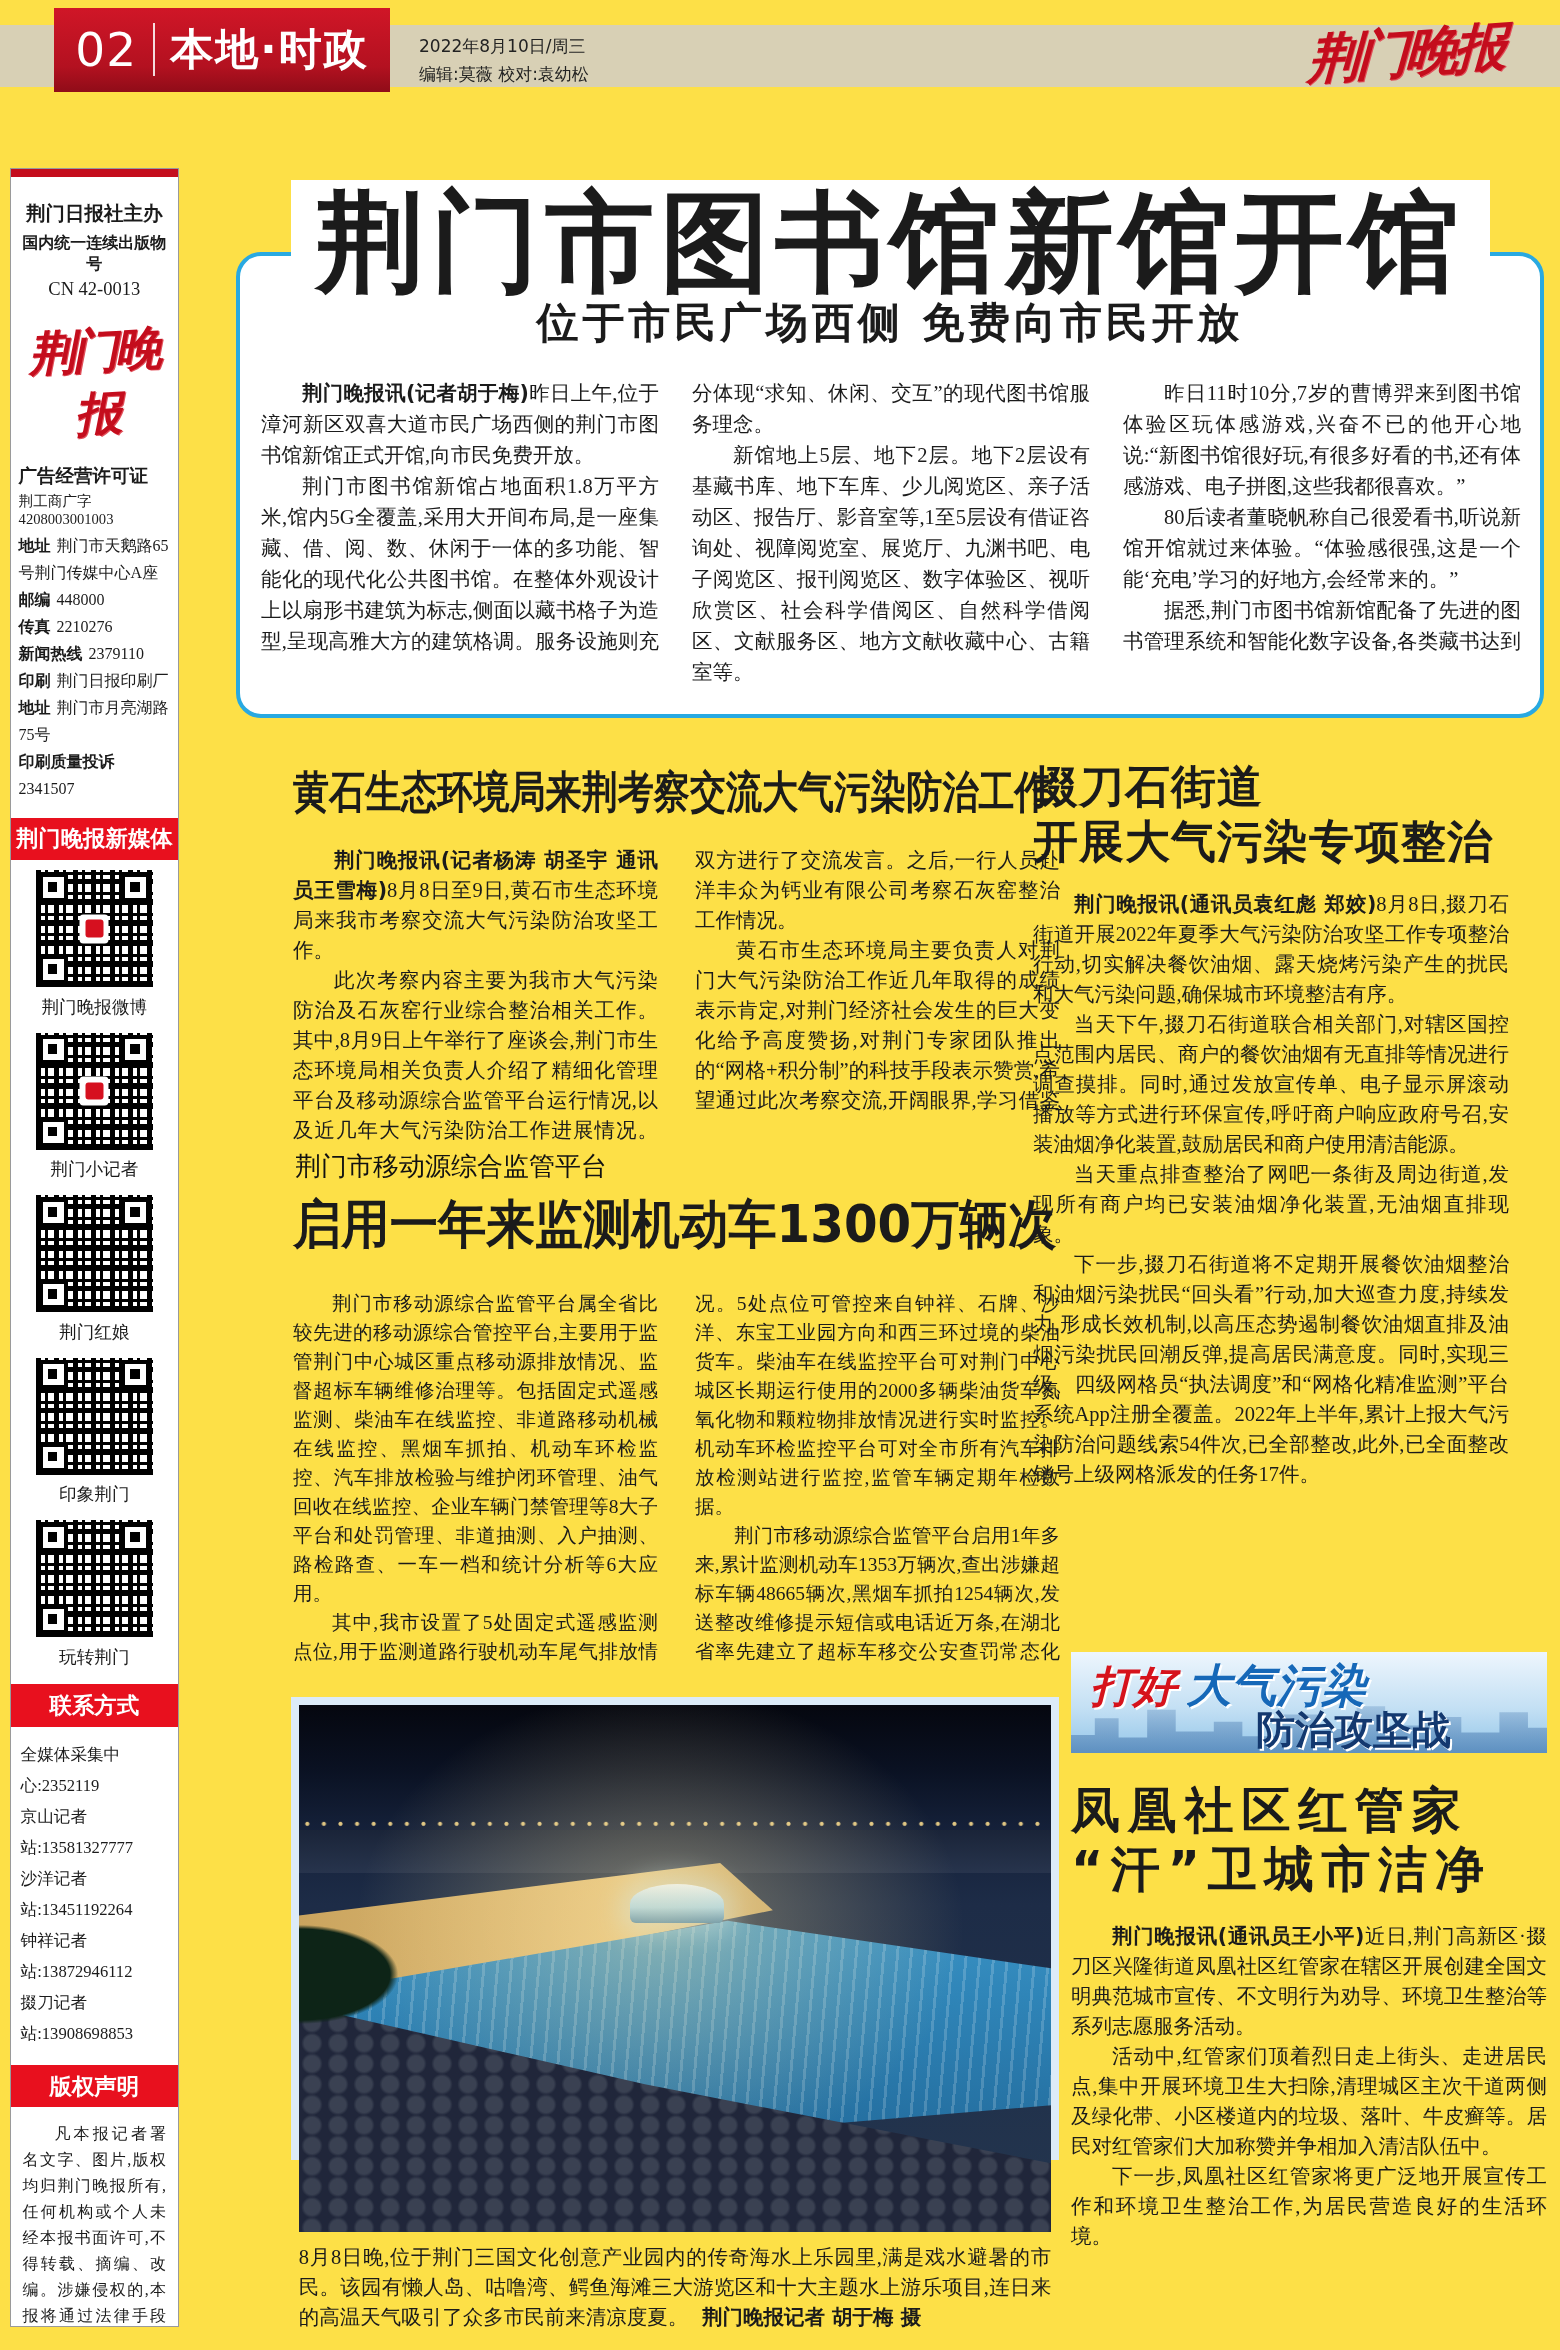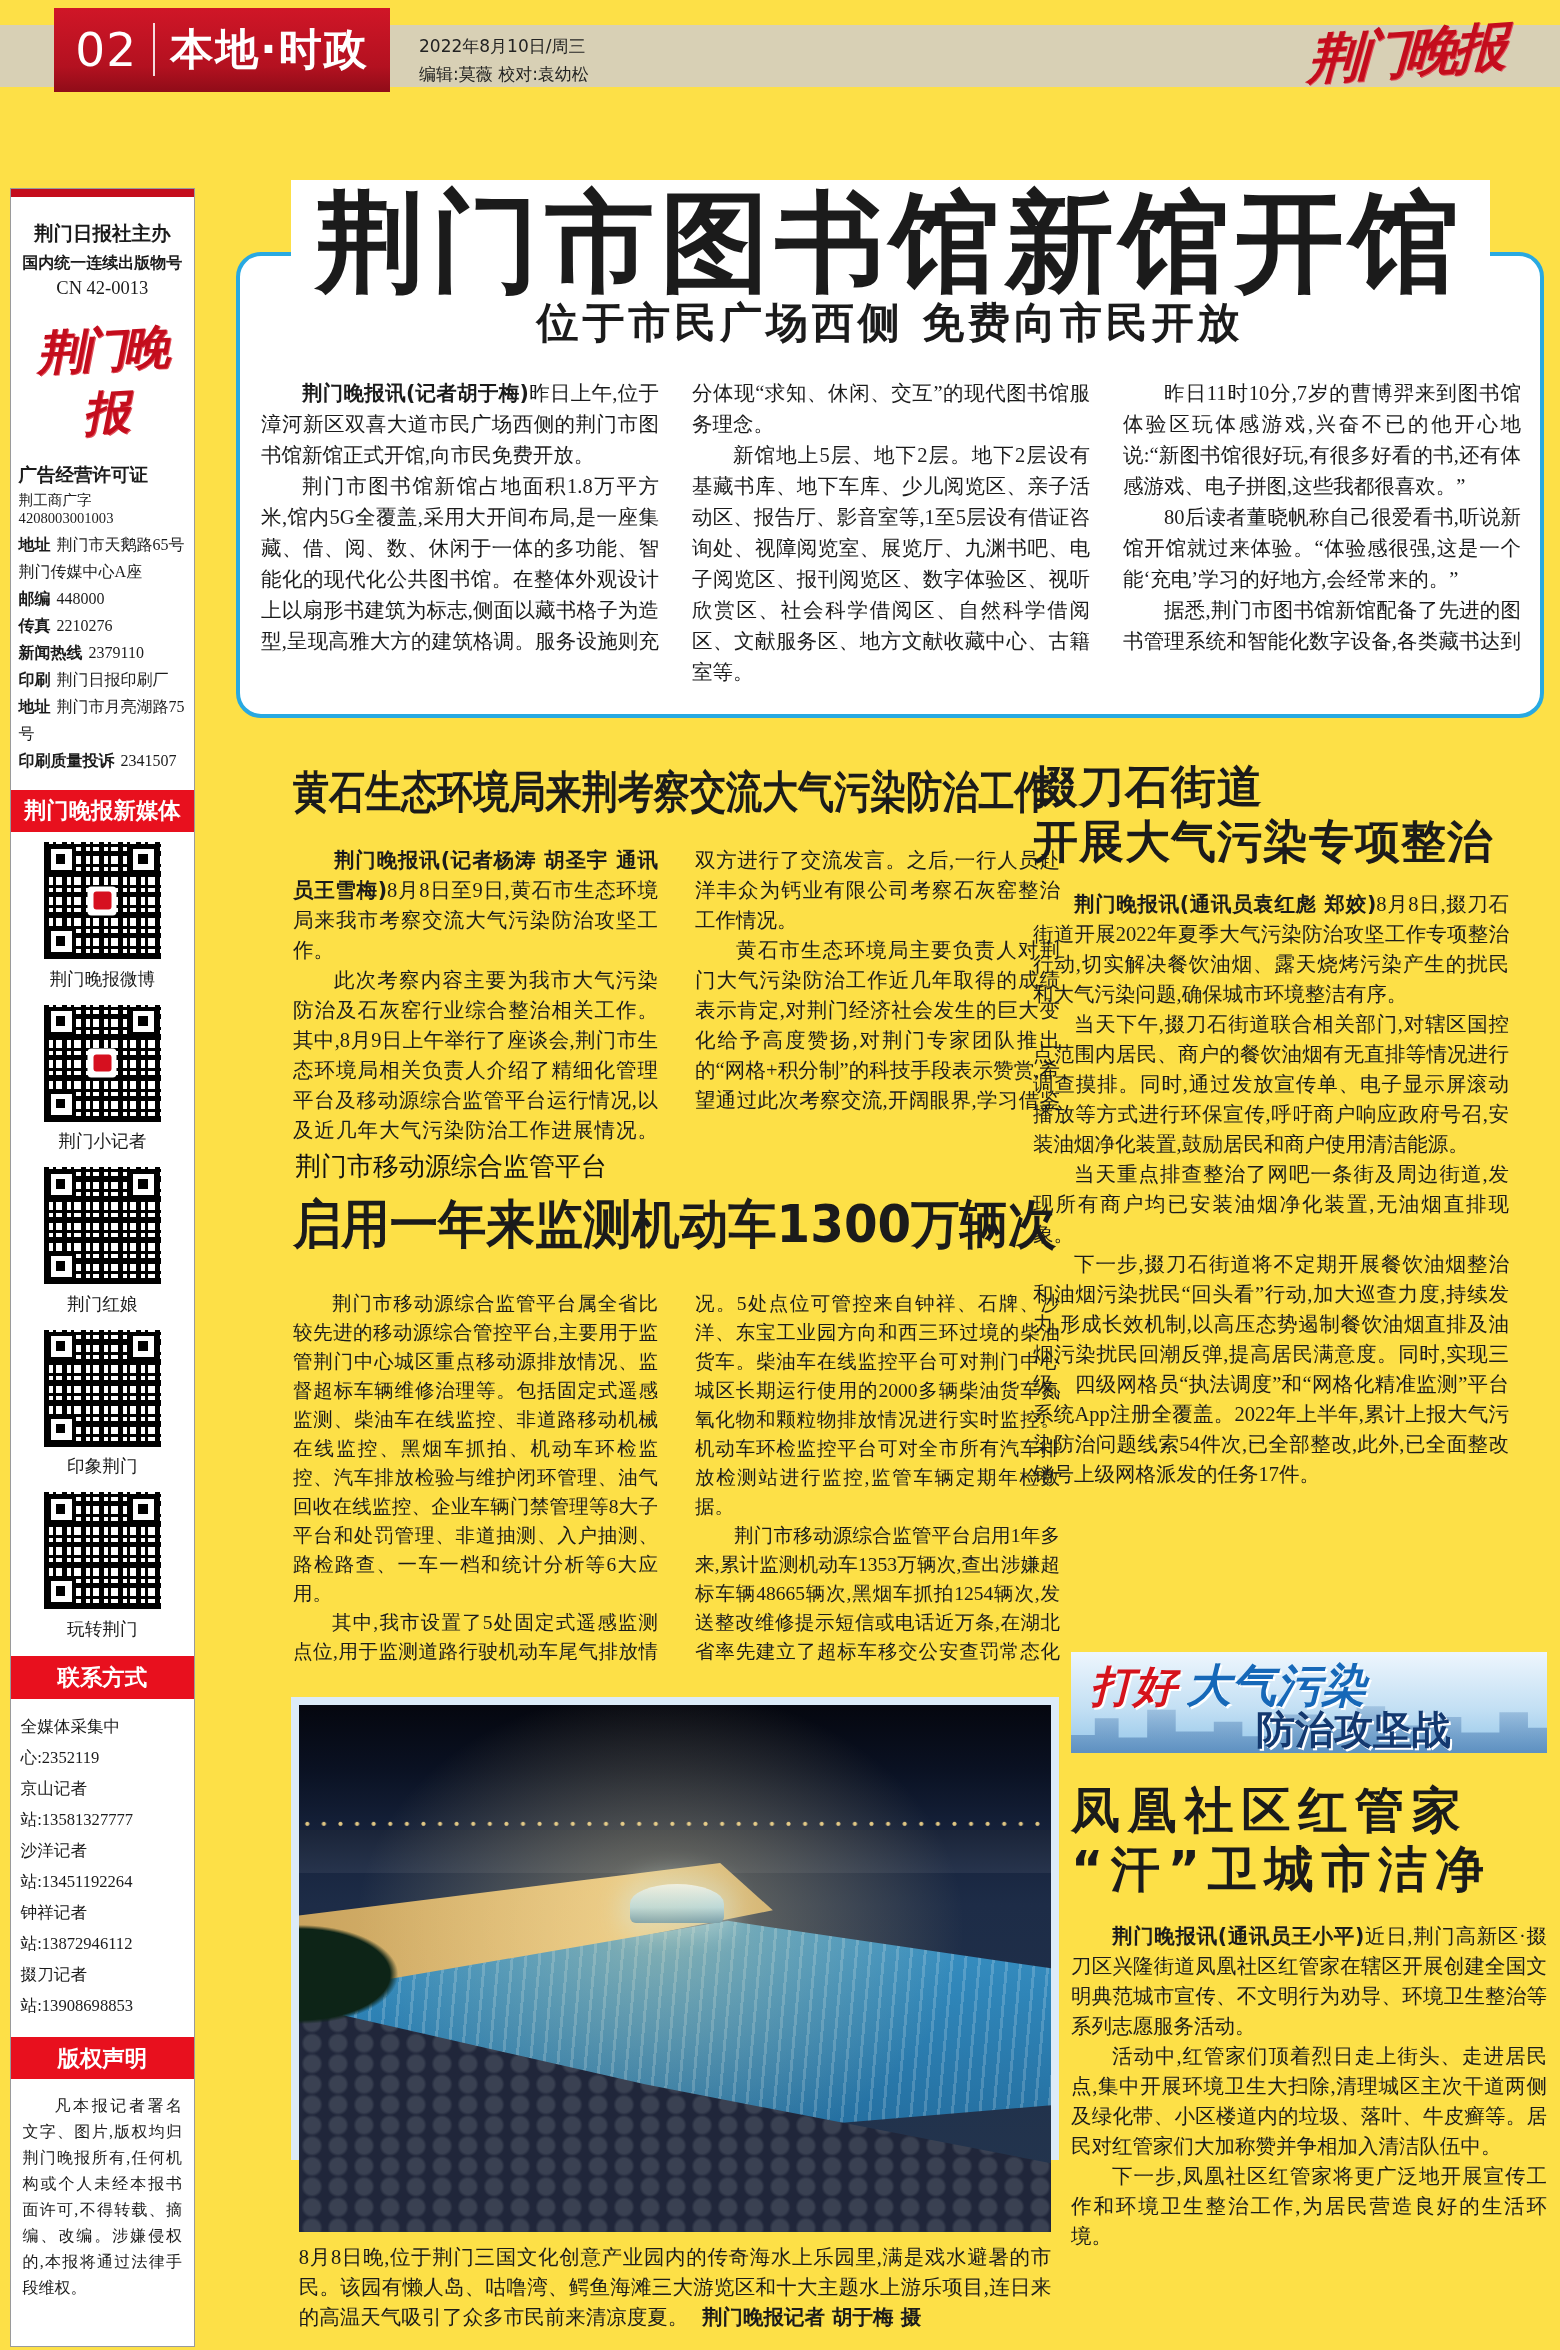--- a/index.html
+++ b/index.html
@@ -14,21 +14,21 @@
       color:#fff;display:flex;align-items:center;justify-content:center;gap:15.6px;z-index:2;}
   .page-num{font-size:47px;font-weight:400;letter-spacing:1px;}
   .ribbon-div{width:2px;height:53px;background:rgba(255,255,255,.85);}
   .section-name{font-size:43px;font-weight:800;letter-spacing:2px;}
   .dateline{position:absolute;left:419px;top:32px;font-size:17px;line-height:28px;color:#222;z-index:2;}
   .masthead{position:absolute;right:57px;top:17.6px;z-index:2;color:#c40d1d;
       font-size:53px;font-weight:900;font-style:italic;letter-spacing:-3.9px;
       transform:rotate(-4deg) skew(-6deg);text-shadow:1px 1px 0 #e0505a;}
 
   
-  .sidebar{position:absolute;left:9.8px;top:188px;width:185px;height:2159px;
+  .sidebar{position:absolute;left:9.8px;top:168px;width:169px;height:2159px;
       border:1px solid #9a9a9a;box-sizing:border-box;background:#fff;overflow:hidden;}
   .side-redbar{height:7.8px;background:#c40d1d;}
   .side-inner{padding:13.7px 7.8px 0;}
   .s-publisher{font-size:19.5px;font-weight:700;text-align:center;margin-top:9.8px;}
   .s-issn-label{font-size:16px;font-weight:700;text-align:center;margin-top:5.9px;}
   .s-issn{font-size:18.5px;text-align:center;margin-top:3.9px;}
   .s-logo{color:#c40d1d;text-align:center;font-size:47px;font-weight:900;font-style:italic;
       letter-spacing:-3.9px;margin:19.5px 0 17.6px;transform:rotate(-3deg);text-shadow:1px 1px 0 #e0505a;}
   .s-license-title{font-size:18.5px;font-weight:700;margin-top:5.9px;}
   .s-license-no{font-size:14.6px;margin-top:3.9px;}

